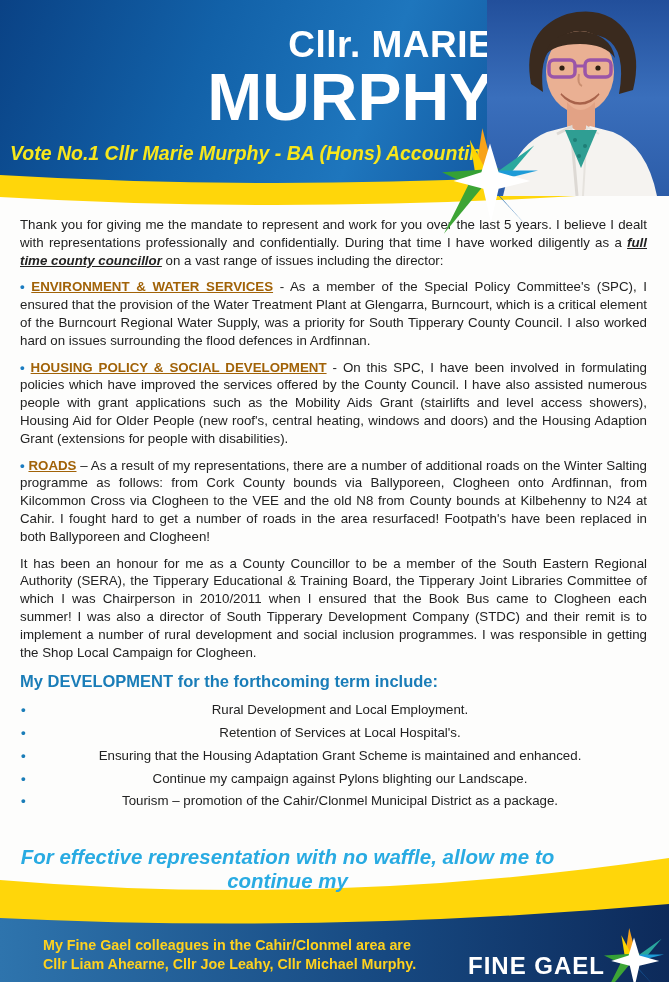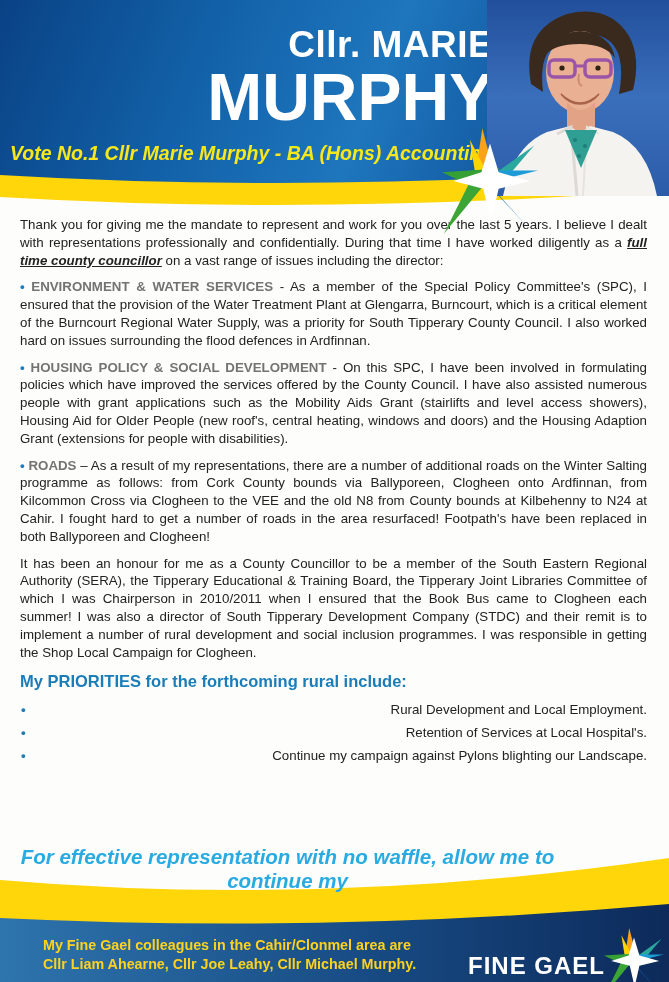--- a/index.html
+++ b/index.html
@@ -16,24 +16,24 @@
   .band-svg{position:absolute;left:0;top:160px;z-index:1;display:block;}
   .photo{position:absolute;right:0;top:0;width:182px;height:196px;z-index:2;}
   .star-header{position:absolute;left:442px;top:128px;width:96px;height:106px;z-index:6;}
 
   
   .main{position:absolute;left:0;top:200px;width:669px;z-index:3;box-sizing:border-box;
         padding:16px 22px 0 20px;text-align:justify;color:#222222;
         font-size:13.3px;line-height:17.8px;}
   .main p{margin:0 0 9px 0;}
   .section::before{content:"\2022  ";color:#1b7cc1;font-weight:bold;}
-  .sec-head{color:#737373;font-weight:bold;}
+  .sec-head{color:#a16207;font-weight:bold;text-decoration:underline;}
   .em{font-weight:bold;font-style:italic;text-decoration:underline;}
   .pri-head{color:#1a7db8;font-size:16.5px;font-weight:bold;margin:12px 0 10px 0;text-align:left;}
-  .pri-list{list-style:none;margin:0;padding:0;text-align:right;}
+  .pri-list{list-style:none;margin:0;padding:0;text-align:center;}
   .pri-list li{position:relative;padding-left:13px;margin:0 0 5px 0;}
   .pri-list li::before{content:"\2022";color:#1a7db8;font-weight:bold;position:absolute;left:1px;}
 
   
   .slogan{position:absolute;left:0;top:845px;width:575px;z-index:4;text-align:center;
           color:#29abe2;font-size:20.5px;line-height:23.5px;font-weight:bold;font-style:italic;}
   .bottom-svg{position:absolute;left:0;top:850px;z-index:2;display:block;}
   .colleagues{position:absolute;left:43px;top:936px;z-index:5;color:#ffd21e;
               font-size:14.3px;font-weight:bold;line-height:19px;}
   .fg-logo{position:absolute;right:4px;top:928px;z-index:5;display:flex;align-items:center;}
@@ -112,25 +112,27 @@
     <p><span>Thank you for giving me the mandate to represent and work for you over the last 5 years.  I believe I dealt with representations professionally and confidentially.  During that time I have worked diligently as a </span><span class="em">full time county councillor</span><span> on a vast range of issues including the director:</span></p>
 
     <p class="section"><span class="sec-head">ENVIRONMENT &amp; WATER SERVICES</span> <span>- As a member of the Special Policy Committee's (SPC), I ensured that the provision of the Water Treatment Plant at Glengarra, Burncourt, which is a critical element of the Burncourt Regional Water Supply, was a priority for South Tipperary County Council.  I also worked hard on issues surrounding the flood defences in Ardfinnan.</span></p>
 
     <p class="section"><span class="sec-head">HOUSING POLICY &amp; SOCIAL DEVELOPMENT</span> <span>- On this SPC, I have been involved in formulating policies which have improved the services offered by the County Council.  I have also assisted numerous people with grant applications such as the Mobility Aids Grant (stairlifts and level access showers), Housing Aid for Older People (new roof's, central heating, windows and doors) and the Housing Adaption Grant (extensions for people with disabilities).</span></p>
 
     <p class="section"><span class="sec-head">ROADS</span> <span>– As a result of my representations, there are a number of additional roads on the Winter Salting programme as follows: from Cork County bounds via Ballyporeen, Clogheen onto Ardfinnan, from Kilcommon Cross via Clogheen to the VEE and the old N8 from County bounds at Kilbehenny to N24 at Cahir.  I fought hard to get a number of roads in the area resurfaced!  Footpath's have been replaced in both Ballyporeen and Clogheen!</span></p>
 
     <p>It has been an honour for me as a County Councillor to be a member of the South Eastern Regional Authority (SERA), the Tipperary Educational &amp; Training Board, the Tipperary Joint Libraries Committee of which I was Chairperson in 2010/2011 when I ensured that the Book Bus came to Clogheen each summer!  I was also a director of South Tipperary Development Company (STDC) and their remit is to implement a number of rural development and social inclusion programmes. I was responsible in getting the Shop Local Campaign for Clogheen.</p>
 
-    <div class="pri-head">My PRIORITIES for the forthcoming rural include:</div>
+    <div class="pri-head">My DEVELOPMENT for the forthcoming term include:</div>
     <ul class="pri-list">
       <li>Rural Development and Local Employment.</li>
       <li>Retention of Services at Local Hospital's.</li>
+      <li>Ensuring that the Housing Adaptation Grant Scheme is maintained and enhanced.</li>
       <li>Continue my campaign against Pylons blighting our Landscape.</li>
+      <li>Tourism – promotion of the Cahir/Clonmel Municipal District as a package.</li>
     </ul>
   </div>
 
   <div class="slogan">
     <div>For effective representation with no waffle, allow me to continue my</div>
   </div>
 
   <svg class="bottom-svg" width="669" height="132">
     <defs>
       <linearGradient id="fgrad" x1="0" y1="0" x2="1" y2="0">

